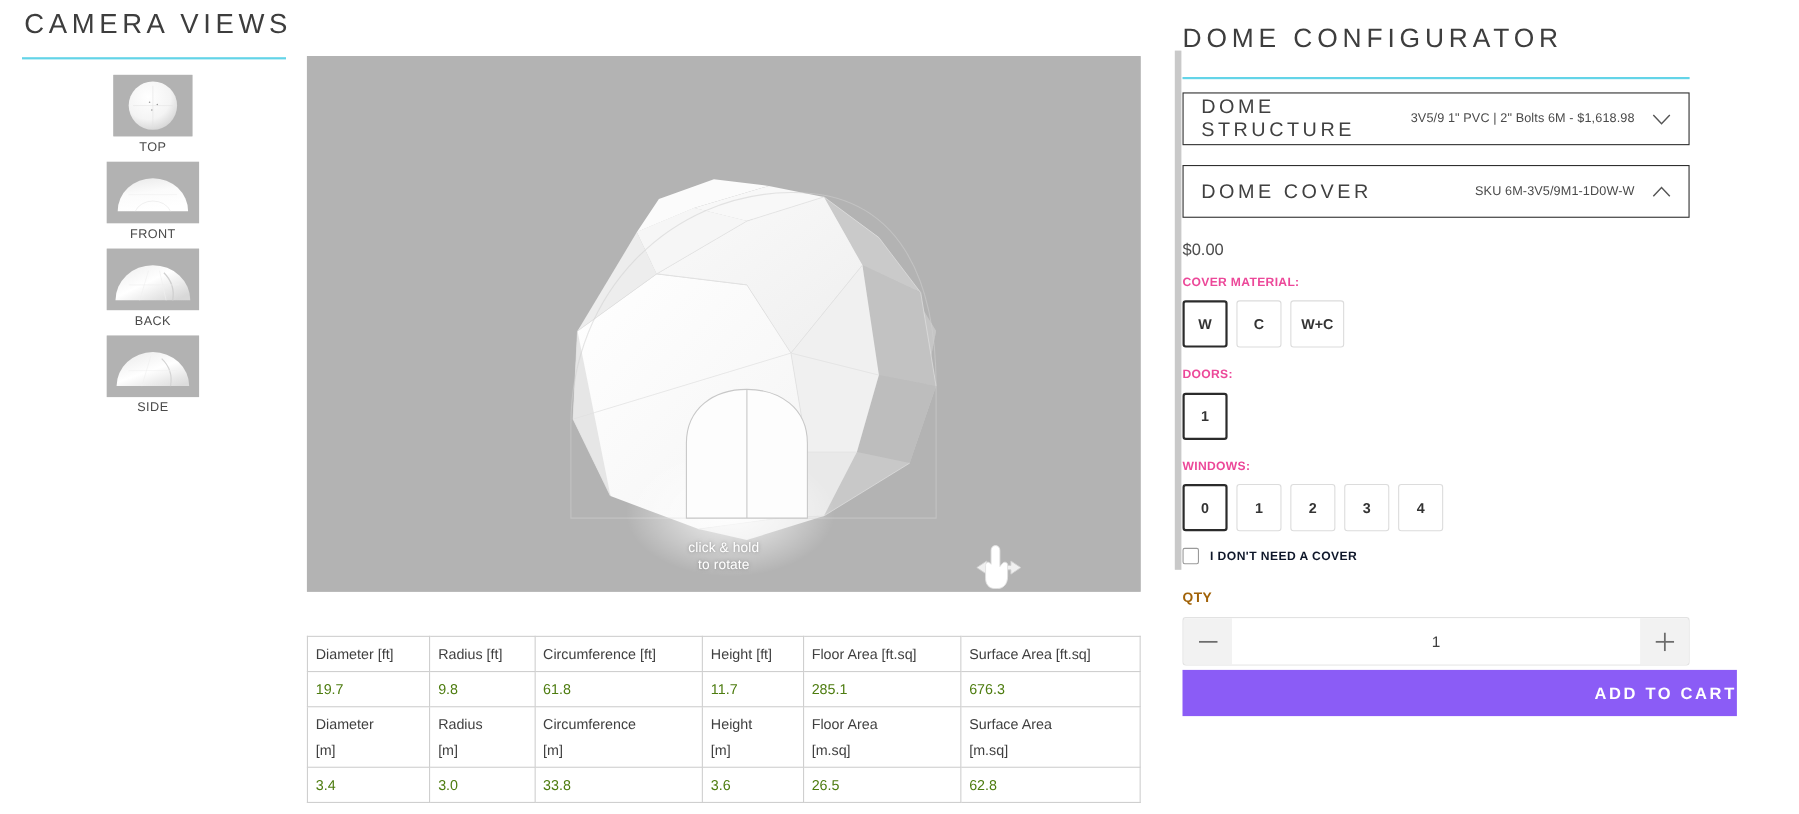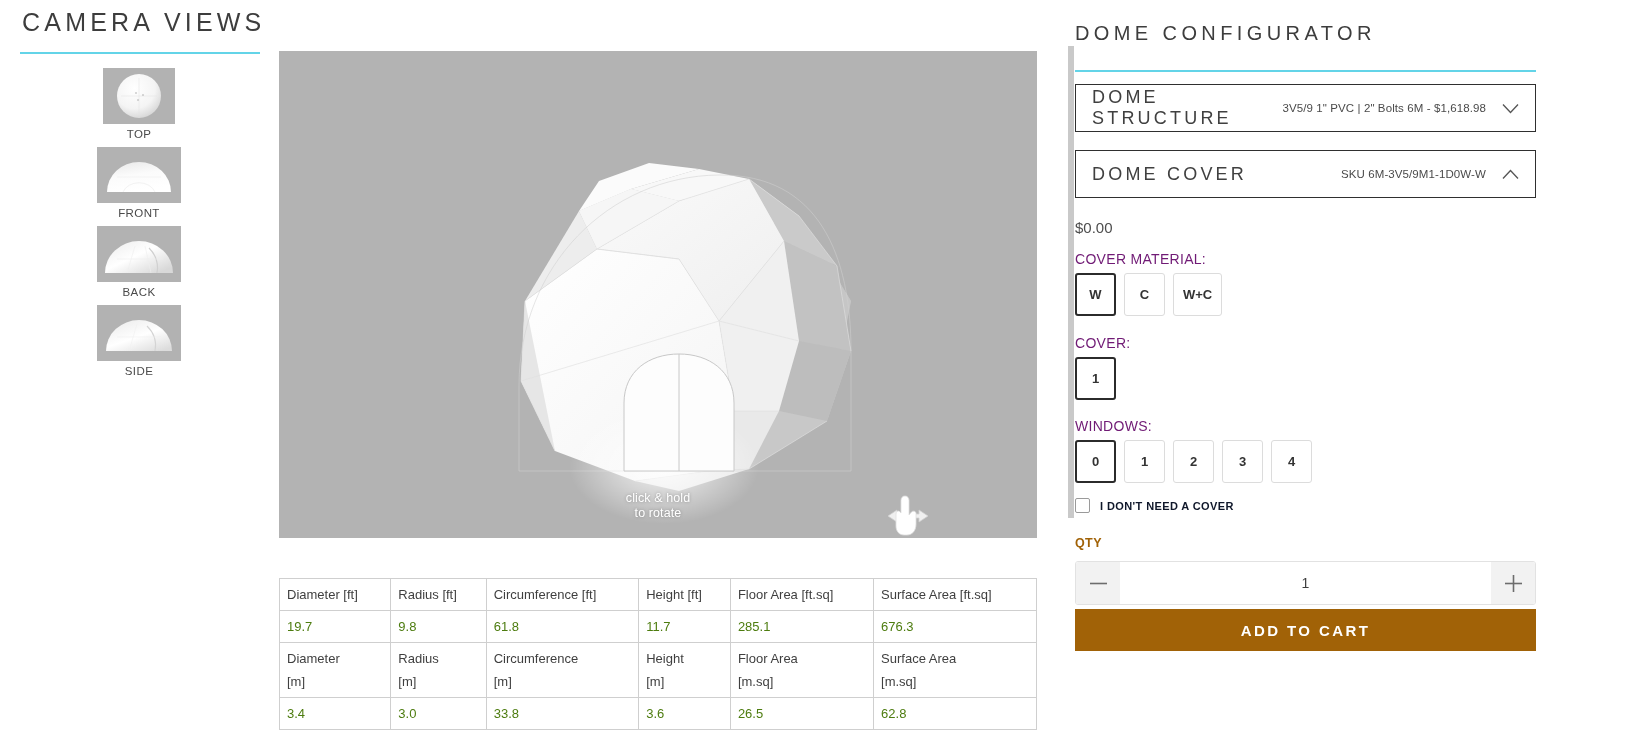--- a/index.html
+++ b/index.html
@@ -127,21 +127,21 @@
   
   .config {
     position: absolute;
     left: 1074px; top: 0;
     width: 462px;
     height: 740px;
   }
   .config-title {
     position: absolute;
     left: 1px; top: 22px;
-    font-size: 20px;
+    font-size: 24px;
     letter-spacing: 4.4px;
     color: #3d3d3d;
     font-weight: 400;
   }
   .config-rule {
     position: absolute;
     left: 1px; top: 70px;
     width: 461px; height: 2px;
     background: #63d4e8;
   }
@@ -181,24 +181,24 @@
 
   .price {
     position: absolute;
     left: 1px; top: 219px;
     font-size: 15px;
     color: #4d4d4d;
   }
   .field-label {
     position: absolute;
     left: 1px;
-    font-size: 14px;
-    font-weight: normal;
+    font-size: 11px;
+    font-weight: bold;
     letter-spacing: 0.3px;
-    color: #701a75;
+    color: #ec4899;
   }
   #lbl-material { top: 251px; }
   #lbl-doors { top: 335px; }
   #lbl-windows { top: 418px; }
 
   .opt-row {
     position: absolute;
     left: 1px;
     display: flex;
     gap: 8px;
@@ -283,29 +283,30 @@
     color: #3f3f3f;
     background: #fff;
     border: none;
     outline: none;
     text-align: center;
     font-family: "Liberation Sans", sans-serif;
   }
   .addcart {
     position: absolute;
     left: 1px; top: 609px;
-    width: 461px; height: 42px;
-    background: #a16207;
+    width: 504px; height: 42px;
+    background: #8b5cf6;
     border: none;
     color: #ffffff;
     font-size: 15px;
     font-weight: bold;
     letter-spacing: 2.4px;
     cursor: pointer;
     font-family: "Liberation Sans", sans-serif;
+    text-align: right;
   }
   .panel-edge {
     position: absolute;
     left: 1068px; top: 46px;
     width: 6px; height: 472px;
     background: #c9c9c9;
   }
 </style>
 </head>
 <body>
@@ -559,21 +560,21 @@
 
     <div class="price">$0.00</div>
 
     <div class="field-label" id="lbl-material">COVER MATERIAL:</div>
     <div class="opt-row" id="row-material">
       <div class="opt selected">W</div>
       <div class="opt">C</div>
       <div class="opt wide">W+C</div>
     </div>
 
-    <div class="field-label" id="lbl-doors">COVER:</div>
+    <div class="field-label" id="lbl-doors">DOORS:</div>
     <div class="opt-row" id="row-doors">
       <div class="opt selected">1</div>
     </div>
 
     <div class="field-label" id="lbl-windows">WINDOWS:</div>
     <div class="opt-row" id="row-windows">
       <div class="opt selected">0</div>
       <div class="opt">1</div>
       <div class="opt">2</div>
       <div class="opt">3</div>

